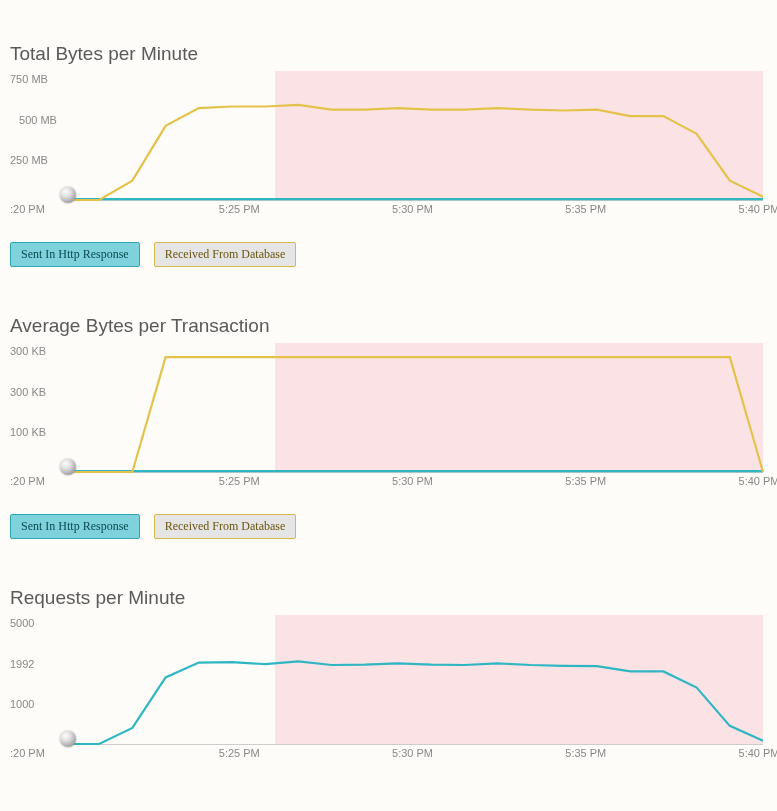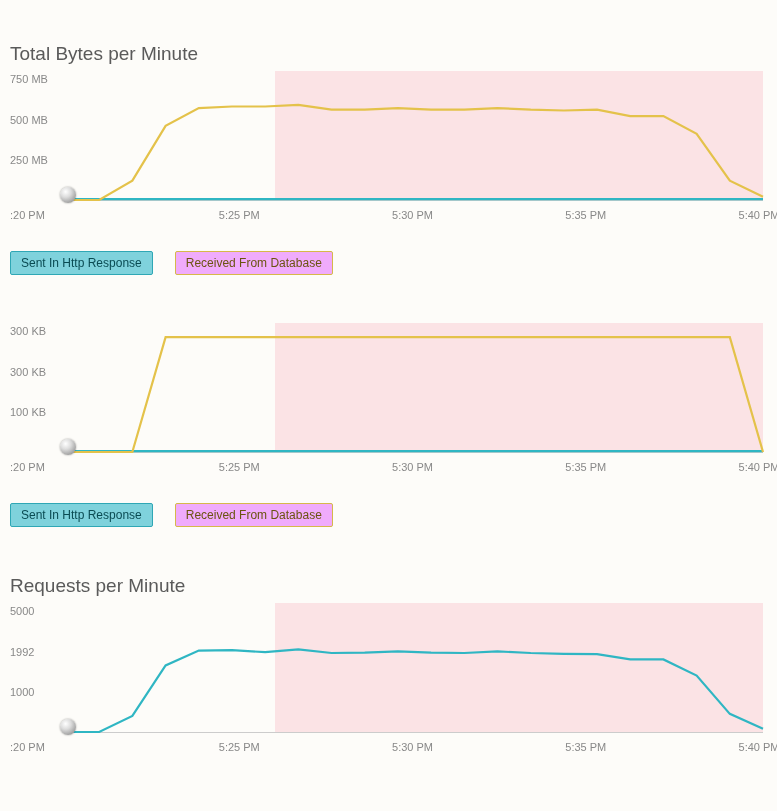--- a/index.html
+++ b/index.html
@@ -60,57 +60,58 @@
     position: absolute;
     bottom: -3px; left: -6px;
     width: 16px; height: 16px;
     border-radius: 50%;
     background: radial-gradient(circle at 35% 30%, #fff 0%, #ddd 35%, #999 80%);
     box-shadow: 0 0 2px rgba(0,0,0,0.4);
     z-index: 3;
   }
   .x-axis {
     position: absolute;
-    left: 0; right: 4px; bottom: 0;
+    left: 0; right: 4px; bottom: 6px;
     height: 18px;
   }
   .x-tick {
     position: absolute;
     bottom: 0;
     font-size: 11px;
     color: #888;
     transform: translateX(-50%);
     white-space: nowrap;
   }
   .x-tick.first { transform: none; left: 0; }
   .legend {
-    margin-top: 30px;
+    margin-top: 21px;
     display: flex;
-    gap: 22px;
+    gap: 14px;
+    font-family: Liberation Serif, serif;
   }
   .legend-item {
     font-size: 12px;
     padding: 4px 10px;
     border: 1px solid;
     border-radius: 2px;
     color: #333;
   }
   .legend-teal { background: #7fd2dc; border-color: #2fa7b5; color: #0a4b53; }
-  .legend-gold { background: #f0abfc; border-color: #d6b84a; color: #6b5410; }
+  .legend-gold { background: #e5e5e5; border-color: #d6b84a; color: #6b5410; }
 </style>
 </head>
 <body>
 
 <div id="root">
     <div class="chart-block">
       <div class="chart-title">Total Bytes per Minute</div>
       <div class="chart-frame">
         <div class="y-axis">
           <div class="y-tick" style="top: 6.25%;">750 MB</div>
-          <div class="y-tick" style="top: 37.5%;">500 MB</div>
+          <div class="y-tick" style="top: 37.5%; text-align: center;">500 MB</div>
           <div class="y-tick" style="top: 68.75%;">250 MB</div>
         </div>
         <div class="plot">
           <div class="highlight" style="left: 30%; right: 0%;"></div>
           <svg class="lines" viewBox="0 0 100 100" preserveAspectRatio="none">
             <path d="M0.00,99.38 L4.76,99.38 L9.52,99.38 L14.29,99.38 L19.05,99.38 L23.81,99.38 L28.57,99.38 L33.33,99.38 L38.10,99.38 L42.86,99.38 L47.62,99.38 L52.38,99.38 L57.14,99.38 L61.90,99.38 L66.67,99.38 L71.43,99.38 L76.19,99.38 L80.95,99.38 L85.71,99.38 L90.48,99.38 L95.24,99.38 L100.00,99.38 " fill="none" stroke="#2fb6c3" stroke-width="2.2" vector-effect="non-scaling-stroke"></path>
             <path d="M0.00,100.00 L4.76,100.00 L9.52,85.00 L14.29,42.50 L19.05,28.75 L23.81,27.50 L28.57,27.50 L33.33,26.25 L38.10,30.00 L42.86,30.00 L47.62,28.75 L52.38,30.00 L57.14,30.00 L61.90,28.75 L66.67,30.00 L71.43,30.63 L76.19,30.00 L80.95,35.00 L85.71,35.00 L90.48,48.75 L95.24,85.00 L100.00,97.50 " fill="none" stroke="#e4c24a" stroke-width="2.2" vector-effect="non-scaling-stroke"></path>
           </svg>
           <div class="knob"></div>
         </div>
@@ -121,20 +122,21 @@
           <div class="x-tick" style="left: calc(75% + 11px);">5:35 PM</div>
           <div class="x-tick" style="left: calc(100% - 4px);">5:40 PM</div>
         </div>
       </div>
       <div class="legend">
         <div class="legend-item legend-teal">Sent In Http Response</div>
         <div class="legend-item legend-gold">Received From Database</div>
       </div>
     </div>
     <div class="chart-block">
+      <div class="chart-title">Average Bytes per Transaction</div>
       <div class="chart-frame">
         <div class="y-axis">
           <div class="y-tick" style="top: 6.25%;">300 KB</div>
           <div class="y-tick" style="top: 37.5%;">300 KB</div>
           <div class="y-tick" style="top: 68.75%;">100 KB</div>
         </div>
         <div class="plot">
           <div class="highlight" style="left: 30%; right: 0%;"></div>
           <svg class="lines" viewBox="0 0 100 100" preserveAspectRatio="none">
             <path d="M0.00,99.38 L4.76,99.38 L9.52,99.38 L14.29,99.38 L19.05,99.38 L23.81,99.38 L28.57,99.38 L33.33,99.38 L38.10,99.38 L42.86,99.38 L47.62,99.38 L52.38,99.38 L57.14,99.38 L61.90,99.38 L66.67,99.38 L71.43,99.38 L76.19,99.38 L80.95,99.38 L85.71,99.38 L90.48,99.38 L95.24,99.38 L100.00,99.38 " fill="none" stroke="#2fb6c3" stroke-width="2.2" vector-effect="non-scaling-stroke"></path>

